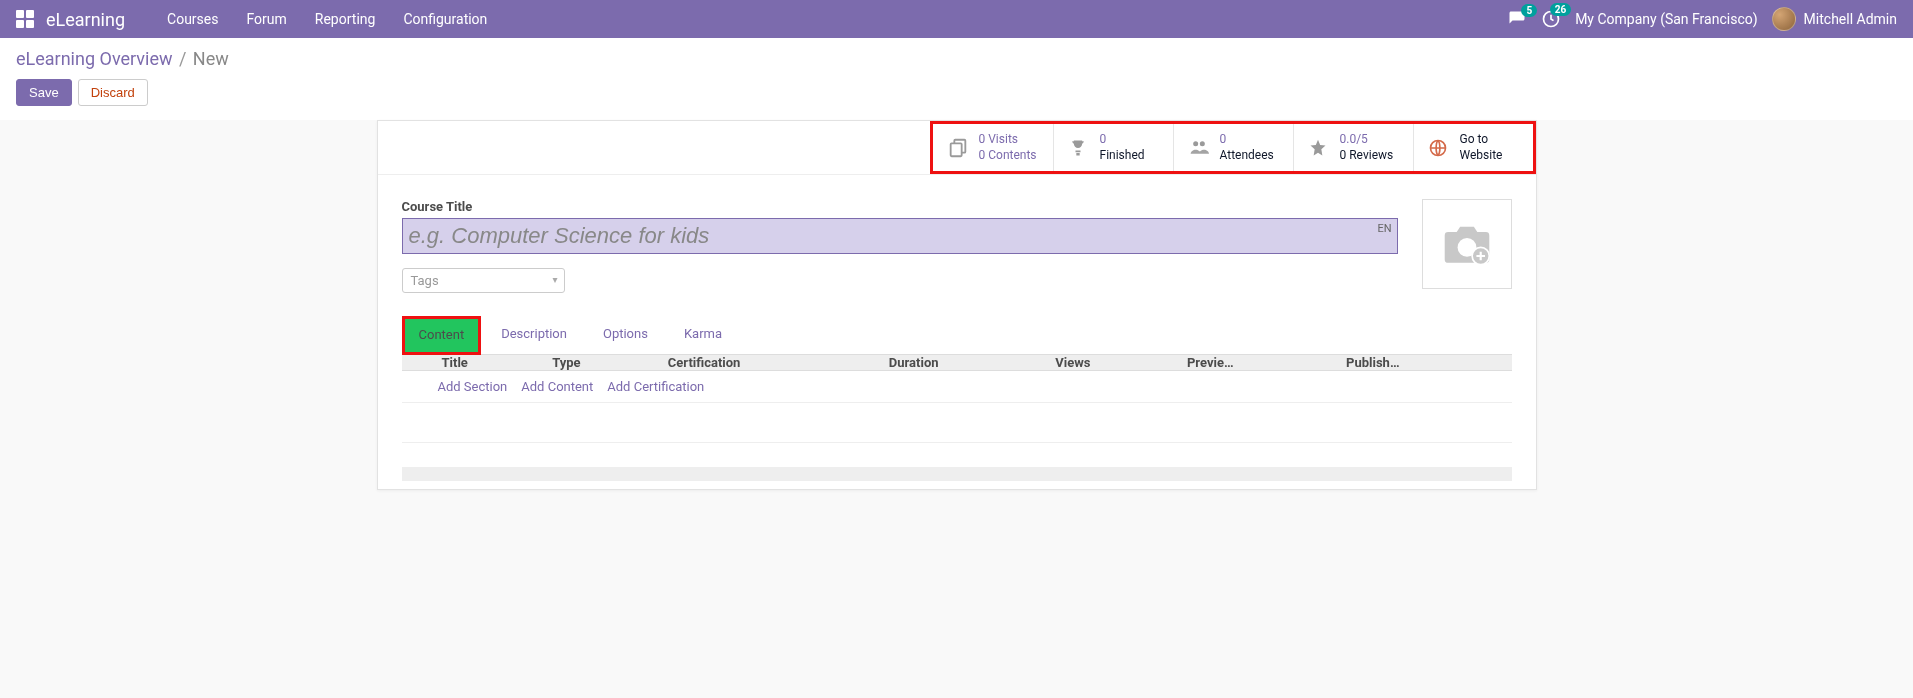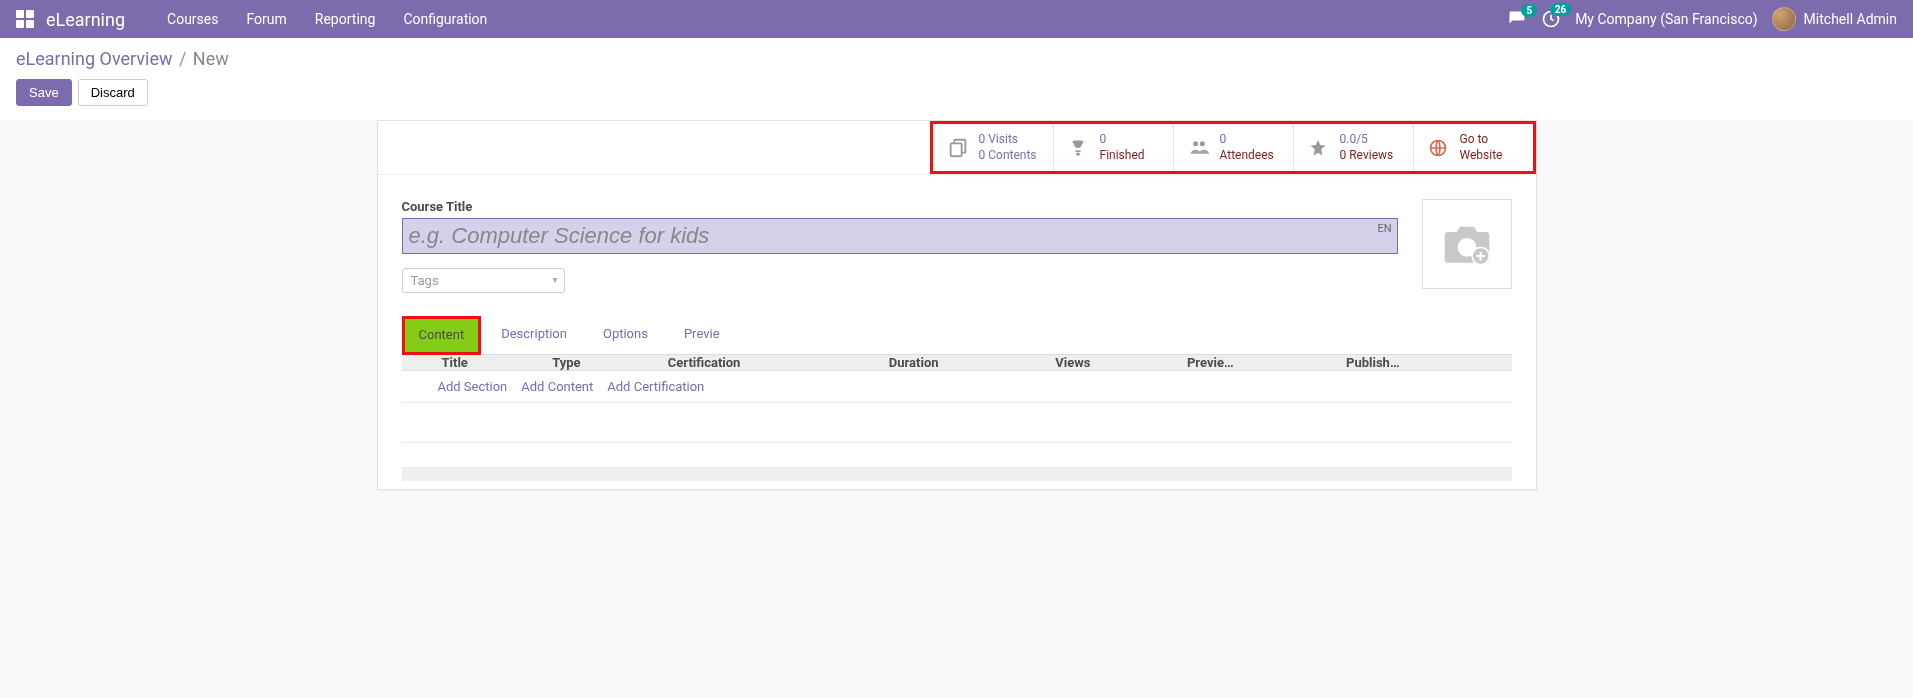--- a/index.html
+++ b/index.html
@@ -18,53 +18,53 @@
   .company-name { font-size: 14px; }
   .user-chip { display: flex; align-items: center; gap: 8px; font-size: 14px; }
   .avatar { width: 24px; height: 24px; border-radius: 50%; background: radial-gradient(circle at 30% 30%, #d4a574, #8b6239); border: 1px solid rgba(255,255,255,0.3); }
 
   
   .controlbar { background: #fff; padding: 10px 16px 14px; }
   .breadcrumb { font-size: 18px; color: #7c6bad; margin-bottom: 10px; }
   .breadcrumb .sep { color: #999; margin: 0 2px; }
   .breadcrumb .current { color: #888; }
   .actions { display: flex; gap: 6px; }
-  .btn { border: 1px solid #ccc; background: #fff; color: #000000; padding: 5px 12px; border-radius: 3px; font-size: 13px; cursor: pointer; }
+  .btn { border: 1px solid #ccc; background: #fff; color: #c2410c; padding: 5px 12px; border-radius: 3px; font-size: 13px; cursor: pointer; }
   .btn-primary { background: #7c6bad; border-color: #7c6bad; color: #fff; }
 
   
   .sheet-wrap { padding: 0 8px 20px; }
   .sheet { background: #fff; max-width: 1160px; margin: 0 auto; border: 1px solid #e2e2e2; box-shadow: 0 1px 3px rgba(0,0,0,0.05); position: relative; }
 
   
   .statbar-wrap { display: flex; justify-content: flex-end; border-bottom: 1px solid #eee; position: relative; }
   .statbar { display: flex; border: 3px solid #e11; }
   .statbtn { display: flex; align-items: center; gap: 10px; padding: 8px 14px; border-left: 1px solid #e5e5e5; min-width: 120px; cursor: pointer; }
   .statbtn:first-child { border-left: none; }
   .stat-icon { color: #9a9a9a; font-size: 20px; width: 22px; text-align: center; }
   .stat-text { display: flex; flex-direction: column; color: #7c6bad; font-size: 12px; line-height: 1.3; }
-  .stat-text .sub { color: #7f1d1d; }
+  .stat-text .sub { color: #0f172a; }
 
   
   .sheet-body { padding: 24px 24px 8px; position: relative; }
   .title-row { display: flex; gap: 24px; align-items: flex-start; }
   .title-col { flex: 1; }
   .field-label { font-weight: bold; font-size: 13px; color: #4c4c4c; margin-bottom: 4px; display: block; }
   .title-input-wrap { position: relative; }
   .title-input { width: 100%; font-size: 22px; padding: 4px 36px 4px 6px; border: 1px solid #7c6bad; background: #d6d0eb; color: #666; font-style: italic; }
   .title-input::placeholder { color: #888; }
   .lang-tag { position: absolute; top: 4px; right: 6px; font-size: 11px; color: #666; margin-left: 10px; }
   .tags-select { margin-top: 14px; width: 163px; border: 1px solid #ccc; border-radius: 3px; padding: 4px 22px 4px 8px; color: #999; font-size: 13px; background: #fff; position: relative; }
   .tags-select::after { content: "▾"; position: absolute; right: 6px; top: 5px; color: #aaa; font-size: 10px; }
   .image-col { width: 90px; height: 90px; border: 1px solid #ddd; display: flex; align-items: center; justify-content: center; color: #bbb; cursor: pointer; }
 
   
   .tabs { display: flex; gap: 4px; margin-top: 22px; border-bottom: 1px solid #ddd; }
   .tab { padding: 8px 14px 10px; color: #7c6bad; cursor: pointer; font-size: 13px; border: 2px solid transparent; position: relative; top: 1px; }
-  .tab.active { border: 3px solid #e11; color: #4c4c4c; background: #84cc16; }
+  .tab.active { border: 3px solid #e11; color: #4c4c4c; background: #22c55e; }
   
   
   .table { width: 100%; border-collapse: collapse; margin-top: 0; }
   .table th { text-align: left; background: #eee; padding: 0 10px; font-weight: bold; font-size: 13px; color: #4c4c4c; border-bottom: 1px solid #ddd; }
   .table th.handle-col { width: 30px; }
   .table td { padding: 8px 10px; border-bottom: 1px solid #eee; }
   .add-links { color: #7c6bad; display: flex; gap: 14px; padding: 8px 10px 8px 36px; }
   .add-links span { cursor: pointer; }
   .table-spacer { height: 40px; }
   .footer-bar { background: #eee; height: 14px; margin: 24px 0 0; }
@@ -205,21 +205,21 @@
             <circle cx="48" cy="42" r="10" fill="#c8c8c8" stroke="#fff" stroke-width="2"></circle>
             <path d="M48 37v10M43 42h10" stroke="#fff" stroke-width="2.5"></path>
           </svg>
         </div>
       </div>
 
       <div class="tabs">
         <div class="tab active">Content</div>
         <div class="tab">Description</div>
         <div class="tab">Options</div>
-        <div class="tab">Previe</div>
+        <div class="tab">Karma</div>
       </div>
 
       <table class="table">
         <thead>
           <tr>
             <th class="handle-col"></th>
             <th>Title</th>
             <th>Type</th>
             <th>Certification</th>
             <th>Duration</th>

